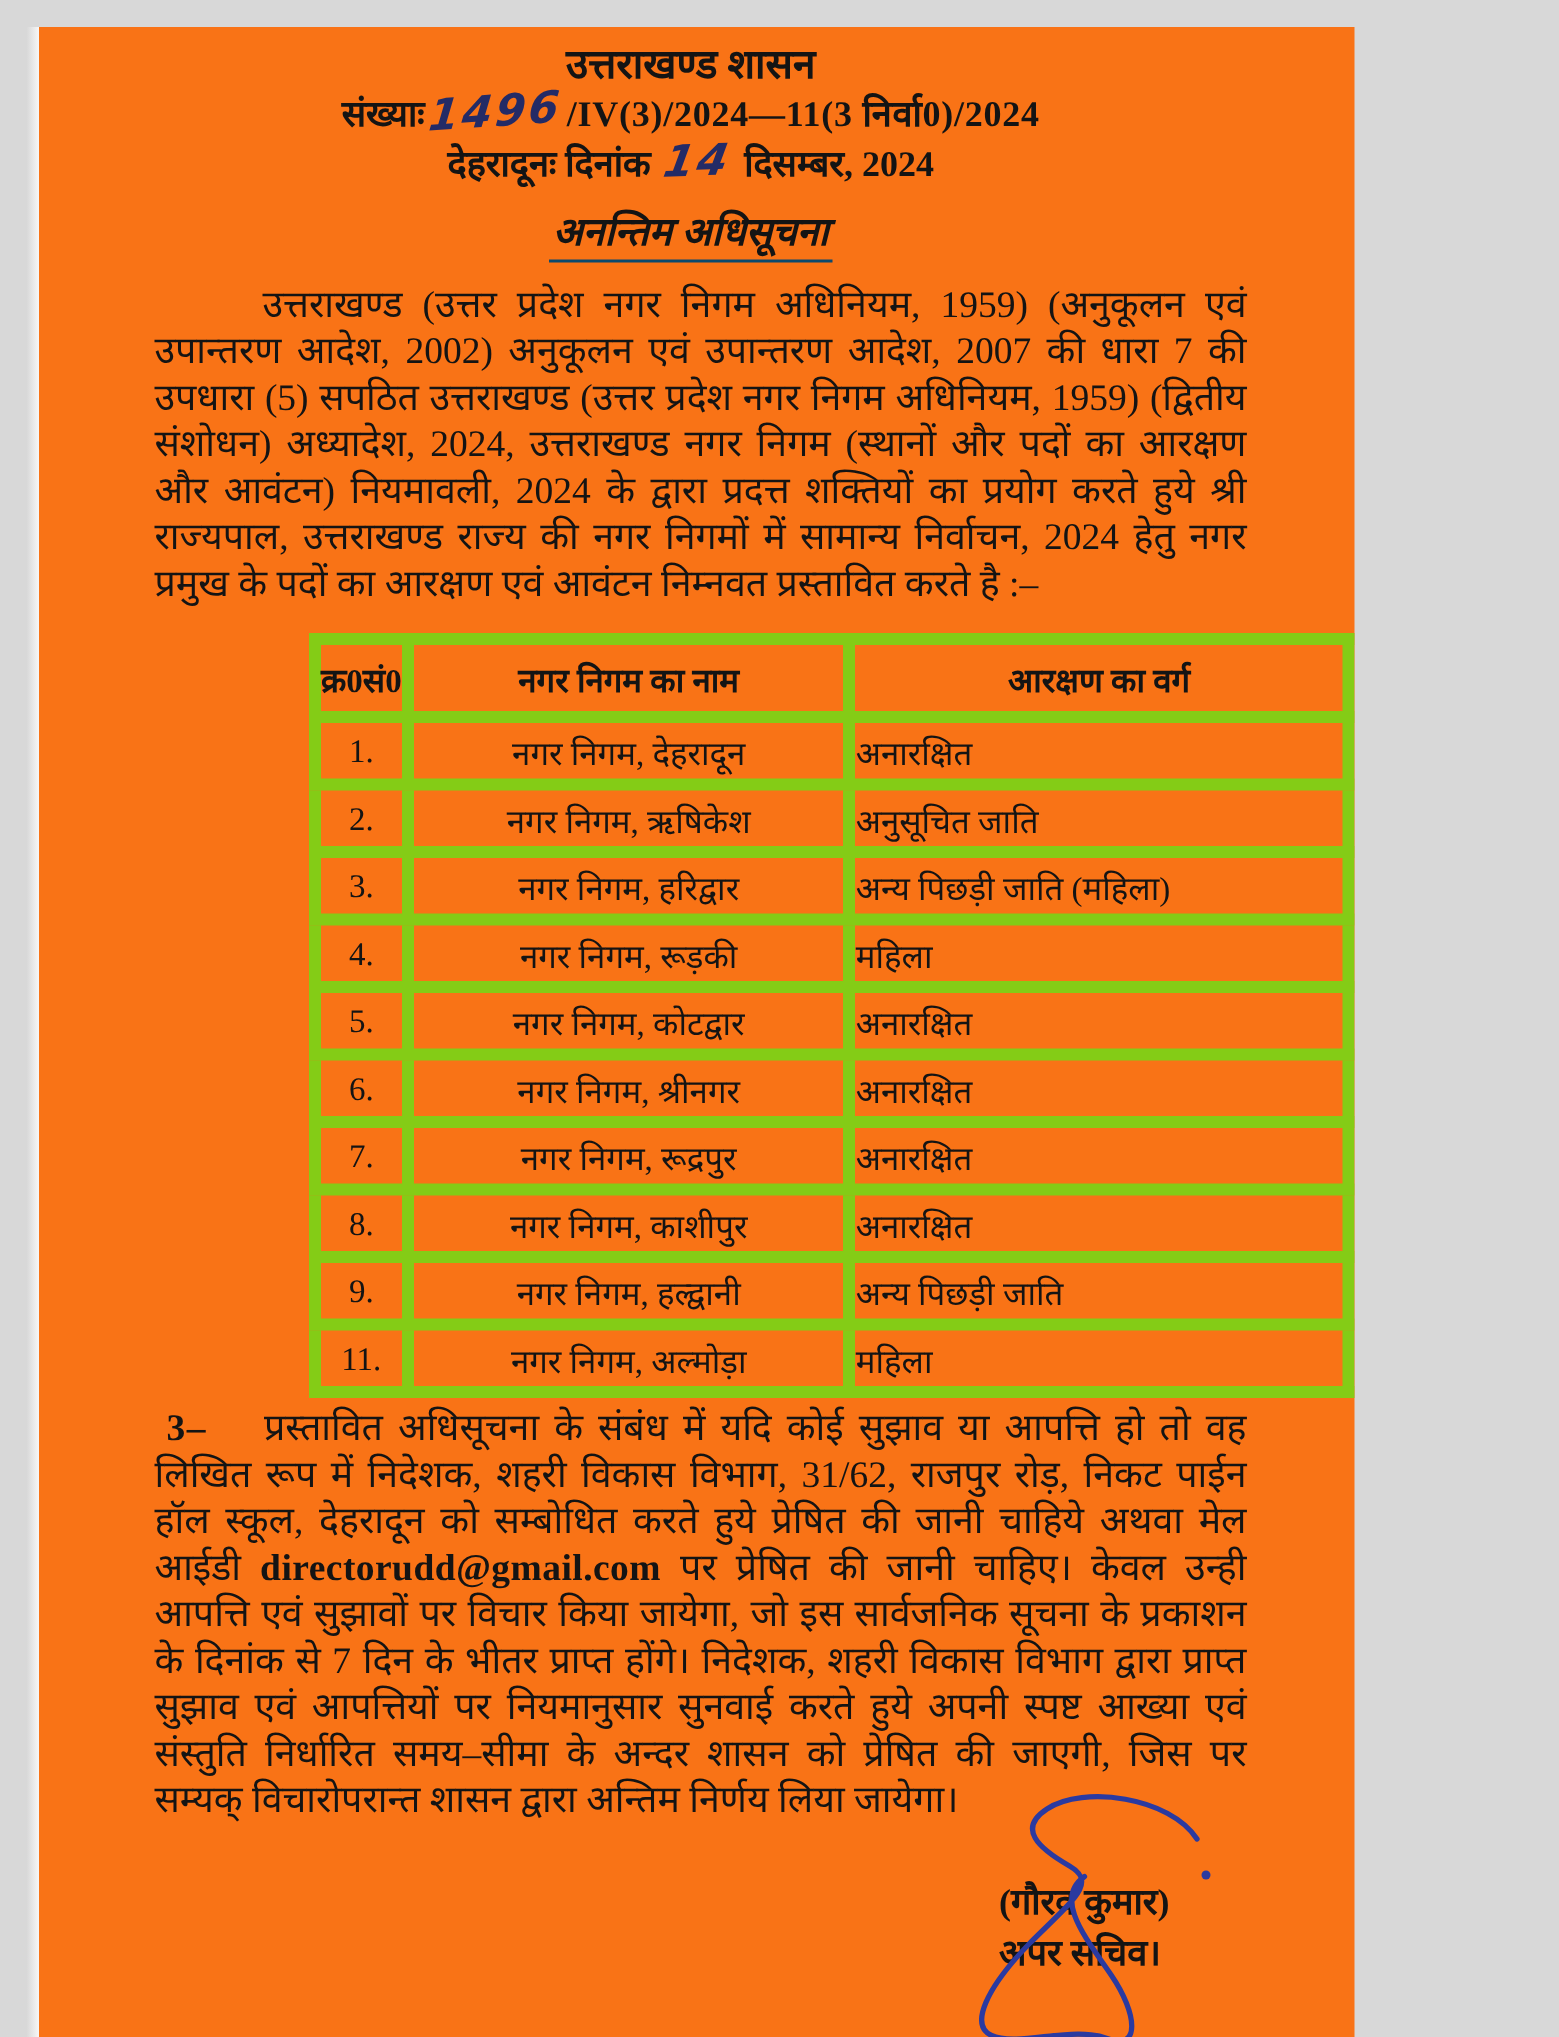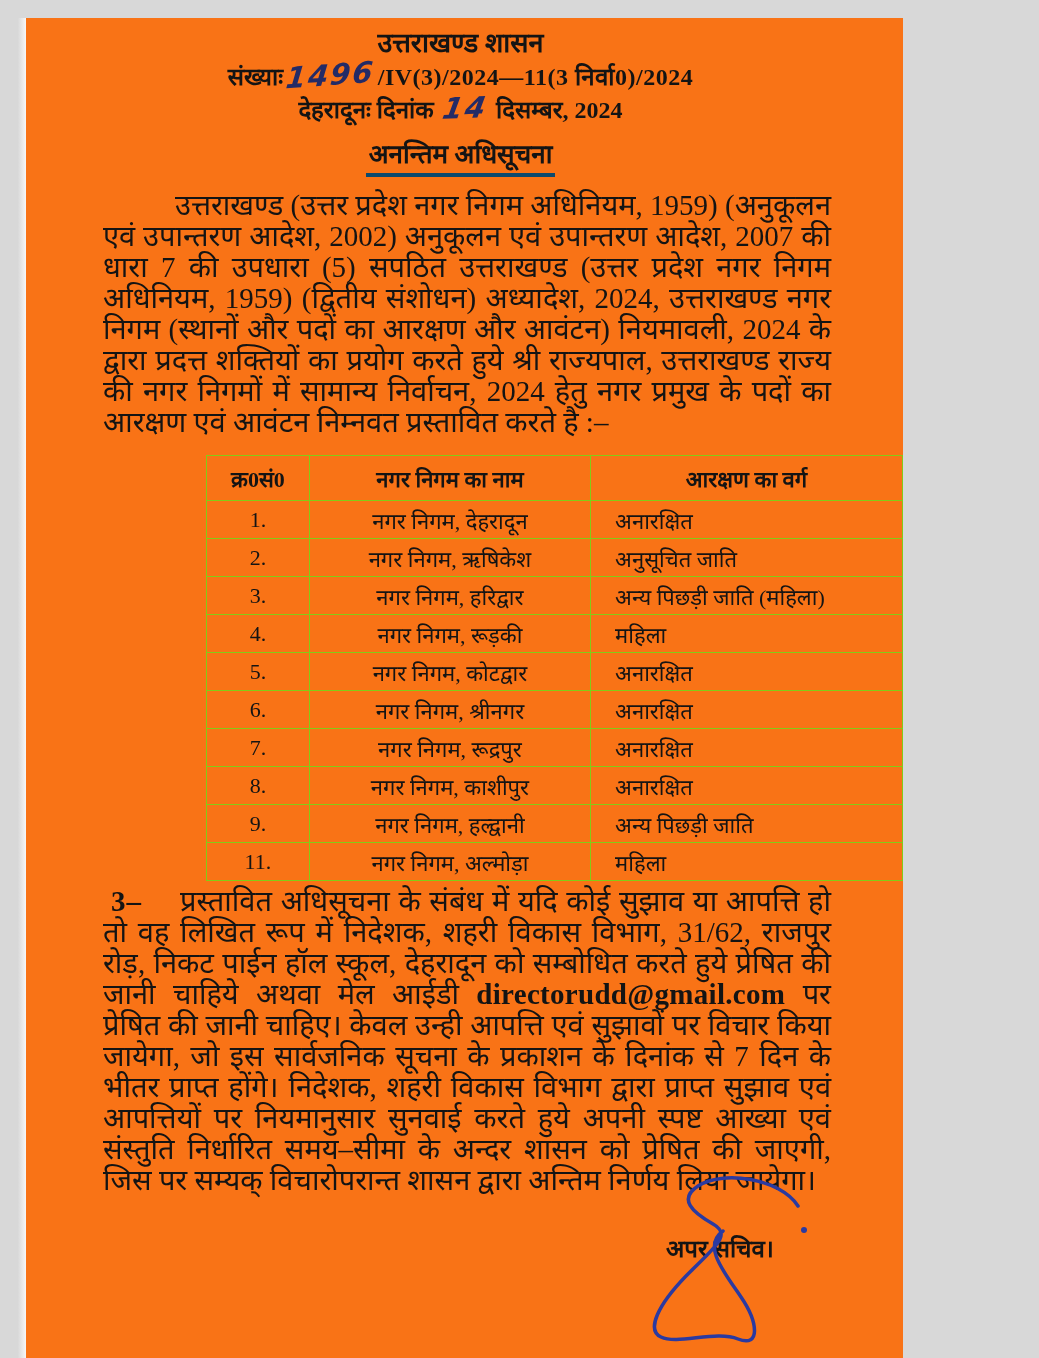--- a/index.html
+++ b/index.html
@@ -30,44 +30,45 @@
     font-size:29px; line-height:26px;
     transform:rotate(-4deg) skewX(-10deg);
     letter-spacing:2px;
     margin:0 3px;
   }
   .hand-date { transform:rotate(-2deg) skewX(-12deg); border-bottom:0; }
   .hdr-title-row { text-align:center; margin-top:8px; }
   .hdr-title {
     display:inline-block;
     font-size:26px; font-weight:bold;
-    border-bottom:4px solid #0c4a6e;
+    border-bottom:2px solid #0c4a6e;
     padding:0 3px 2px 3px;
+    font-style:italic;
   }
   
   .body-par {
     margin:15px 72px 0 85px;
-    font-size:29px; line-height:31px;
+    font-size:25px; line-height:31px;
     text-align:justify;
   }
   #para1 { text-indent:72px; margin-top:13px; }
   .pnum { font-weight:bold; margin-right:38px; letter-spacing:1px; }
   .numbered { text-indent:8px; }
   #para3 { margin-top:5px; }
   .email {
     text-underline-offset:4px;
     font-weight:600;
     letter-spacing:0.3px;
   }
   
   table.resv { border-collapse:collapse; margin:17px 0 0 188px; }
   .resv th, .resv td {
-    border:1px solid #84cc16;
+    border:8px solid #84cc16;
     font-size:22px;
-    padding:2px 24px;
+    padding:2px 0;
     vertical-align:middle;
   }
   .resv th { height:40px; font-weight:bold; text-align:center; }
   .resv td { height:33px; }
   .col-sno  { width:52px;  text-align:center; }
   .col-name { width:288px; text-align:center; }
   .col-cat  { width:326px; text-align:left; }
   
   .sig-block {
     position:relative;
@@ -170,15 +171,16 @@
       <path d="M 170 36
                C 152 8 94 0 70 16
                C 50 29 64 42 85 54
                C 104 65 88 76 58 106
                C 30 135 18 160 33 167
                C 50 175 88 160 110 169
                C 133 178 130 152 113 127
                C 96 102 74 76 95 61" fill="none" stroke="#2b3aa0" stroke-width="3.5" stroke-linecap="round" stroke-linejoin="round"></path>
       <circle cx="176" cy="60" r="3" fill="#2b3aa0"></circle>
     </svg>
+    <div>(गौरव कुमार)</div>
     <div>अपर सचिव।</div>
   </div>
 </div>
 
 </body></html>

